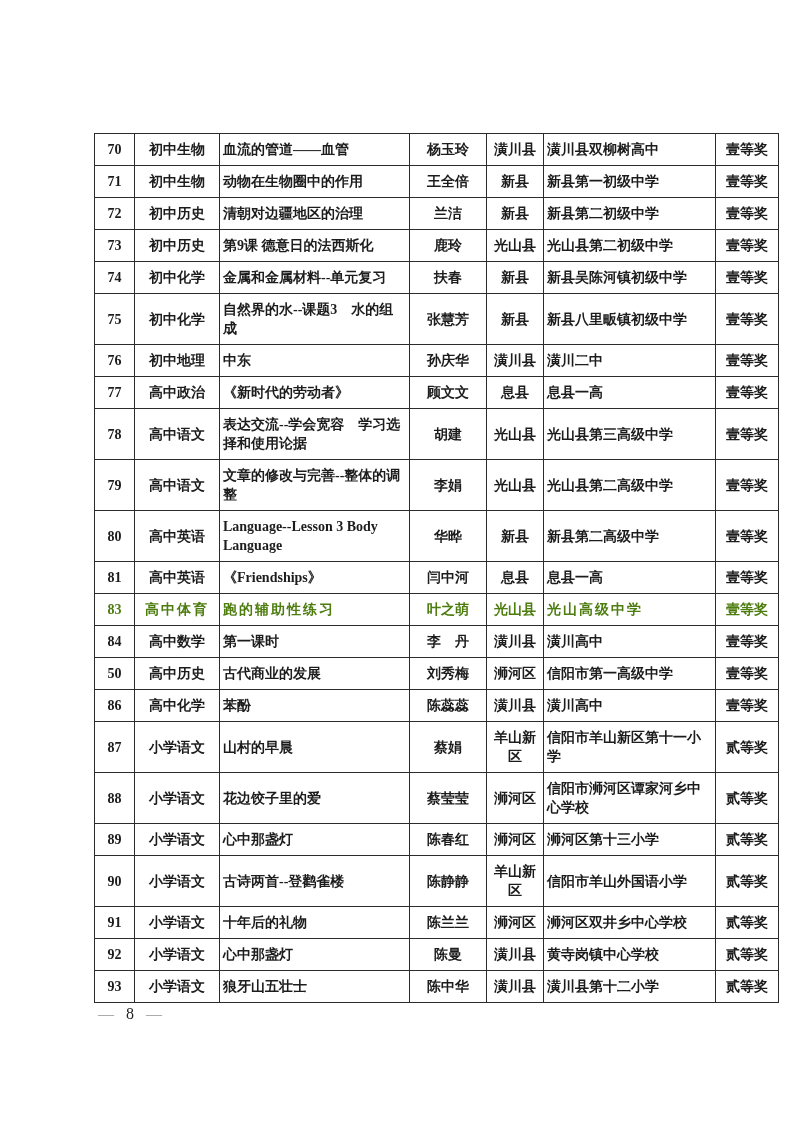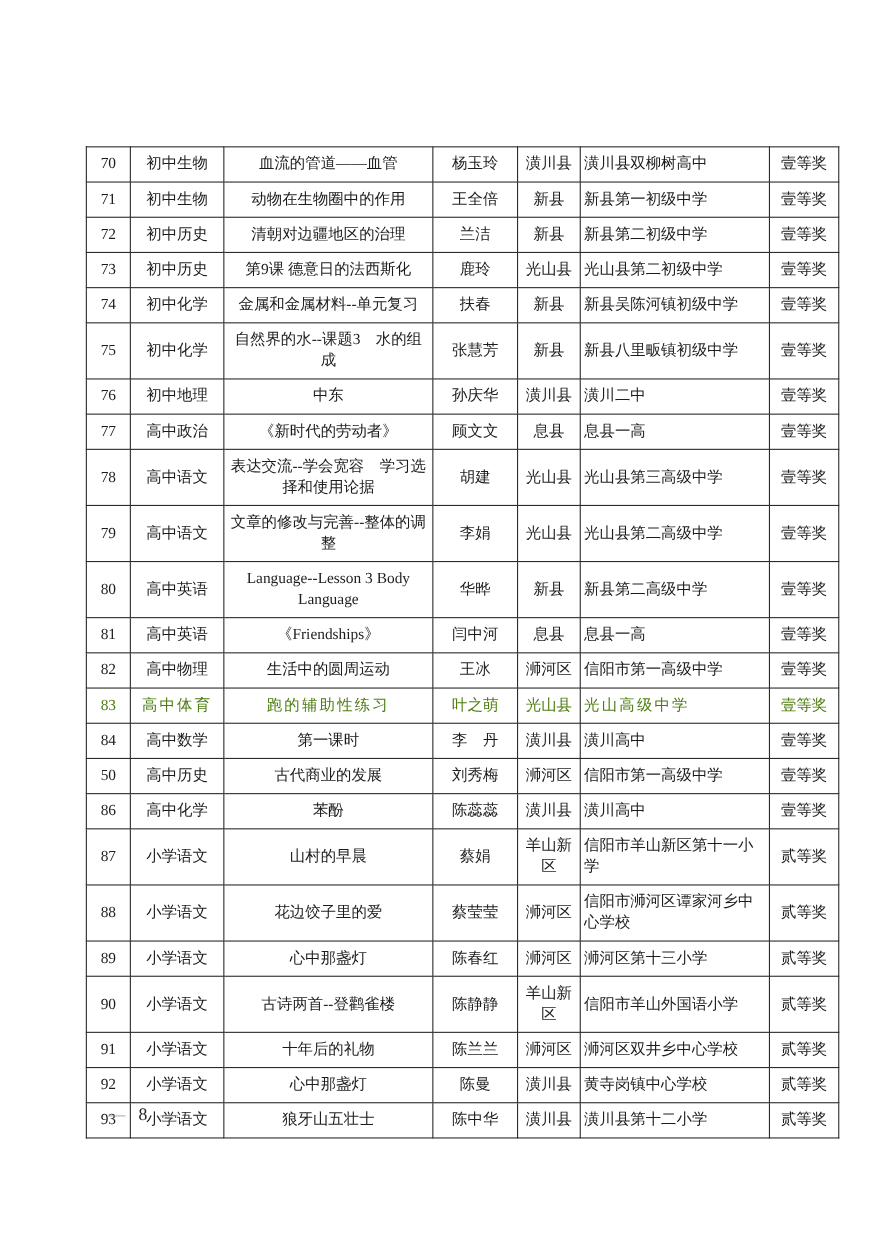--- a/index.html
+++ b/index.html
@@ -9,38 +9,39 @@
     width: 793px;
     height: 1122px;
     margin: 0 auto;
     background: #ffffff;
     font-family: "Liberation Serif", "DejaVu Serif", serif;
     color: #1c1c1c;
     overflow: hidden;
   }
   table.award-table {
     position: absolute;
-    left: 78px;
+    left: 94px;
     top: 133px;
     width: 684px;
     border-collapse: collapse;
     table-layout: fixed;
+    font-weight: bold;
   }
   .award-table td {
     border: 1px solid #2b2b2b;
     font-size: 14px;
     line-height: 19px;
     padding: 6px 3px;
     vertical-align: middle;
     height: 32px;
     overflow-wrap: break-word;
   }
   .c-no      { text-align: center; }
   .c-subject { text-align: center; }
-  .c-title   { text-align: center; padding-left: 8px; padding-right: 5px; }
+  .c-title   { text-align: left; padding-left: 8px; padding-right: 5px; }
   .c-name    { text-align: center; }
   .c-county  { text-align: center; padding-left: 6px; padding-right: 2px; }
   .c-school  { text-align: left; padding-left: 8px; padding-right: 4px; }
   .c-award   { text-align: center; }
   tr.light-row td { color: #4d7c0f; }
   tr.light-row .c-subject,
   tr.light-row .c-title,
   tr.light-row .c-school { letter-spacing: 2px; }
   .footer {
     position: absolute;
@@ -170,29 +171,20 @@
         </tr>
         <tr>
           <td class="c-no">81</td>
           <td class="c-subject">高中英语</td>
           <td class="c-title">《Friendships》</td>
           <td class="c-name">闫中河</td>
           <td class="c-county">息县</td>
           <td class="c-school">息县一高</td>
           <td class="c-award">壹等奖</td>
         </tr>
-        <tr>
-          <td class="c-no">82</td>
-          <td class="c-subject">高中物理</td>
-          <td class="c-title">生活中的圆周运动</td>
-          <td class="c-name">王冰</td>
-          <td class="c-county">浉河区</td>
-          <td class="c-school">信阳市第一高级中学</td>
-          <td class="c-award">壹等奖</td>
-        </tr>
         <tr class="light-row">
           <td class="c-no">83</td>
           <td class="c-subject">高中体育</td>
           <td class="c-title">跑的辅助性练习</td>
           <td class="c-name">叶之萌</td>
           <td class="c-county">光山县</td>
           <td class="c-school">光山高级中学</td>
           <td class="c-award">壹等奖</td>
         </tr>
         <tr>

